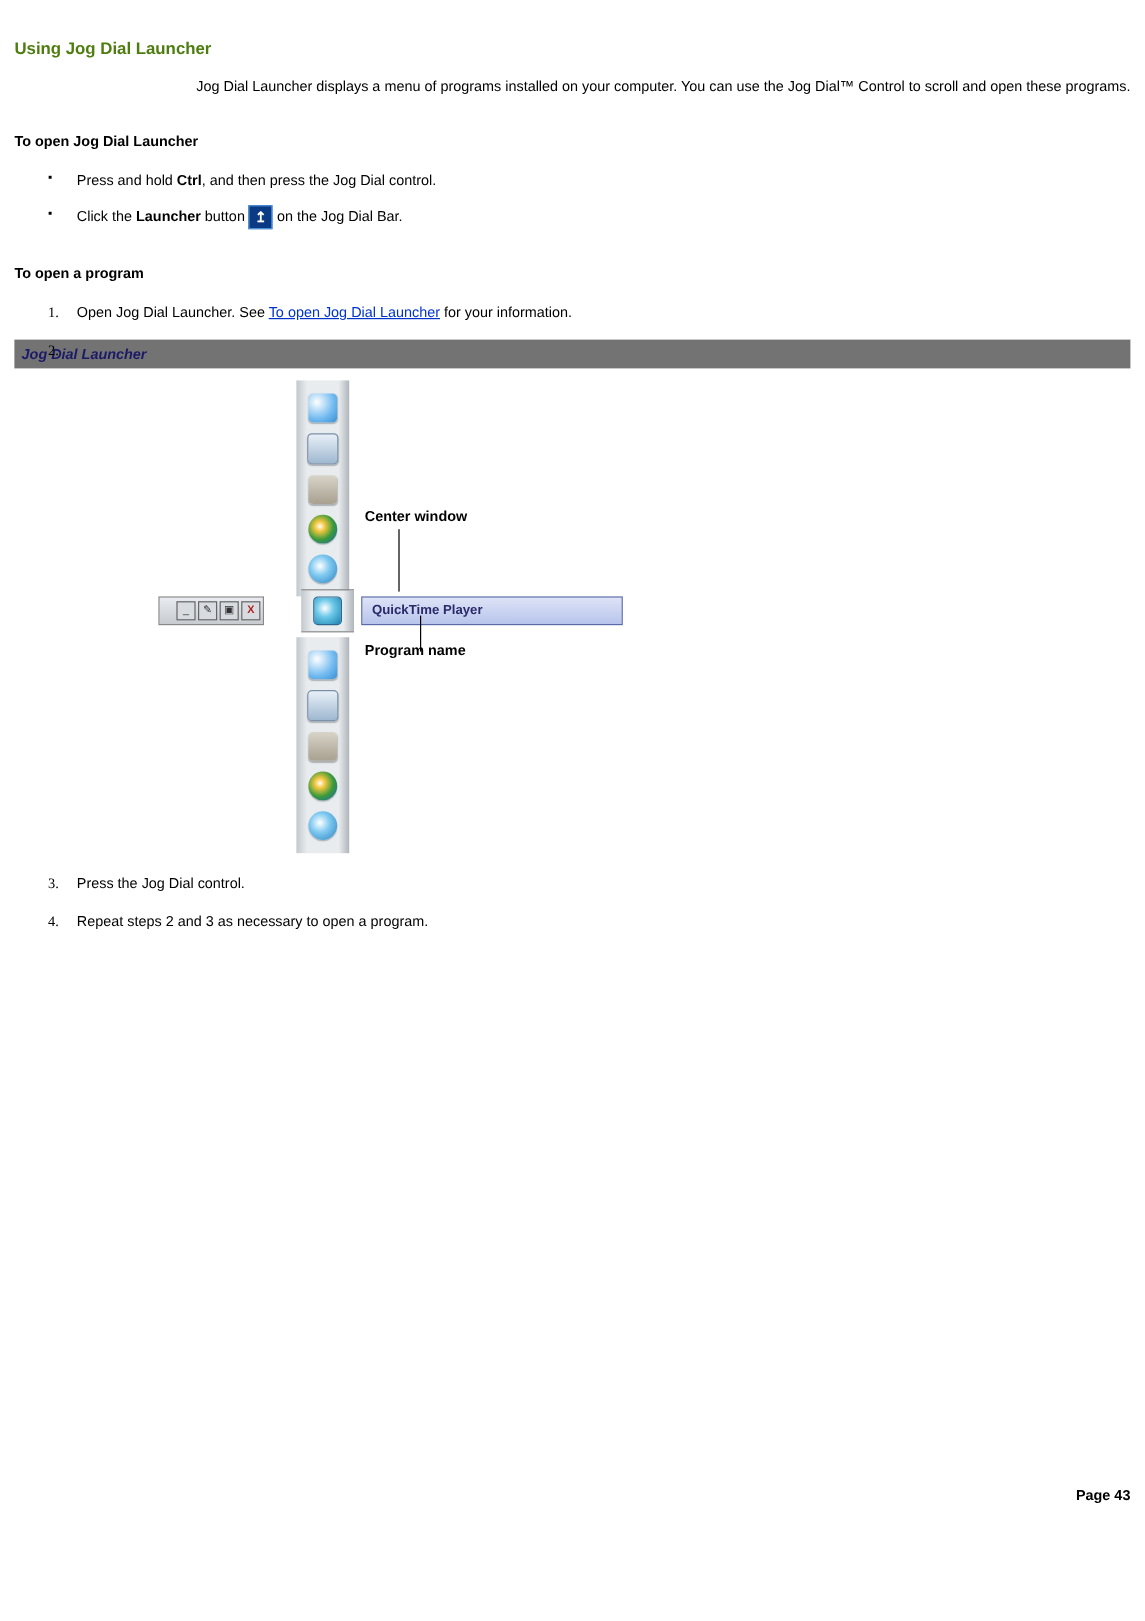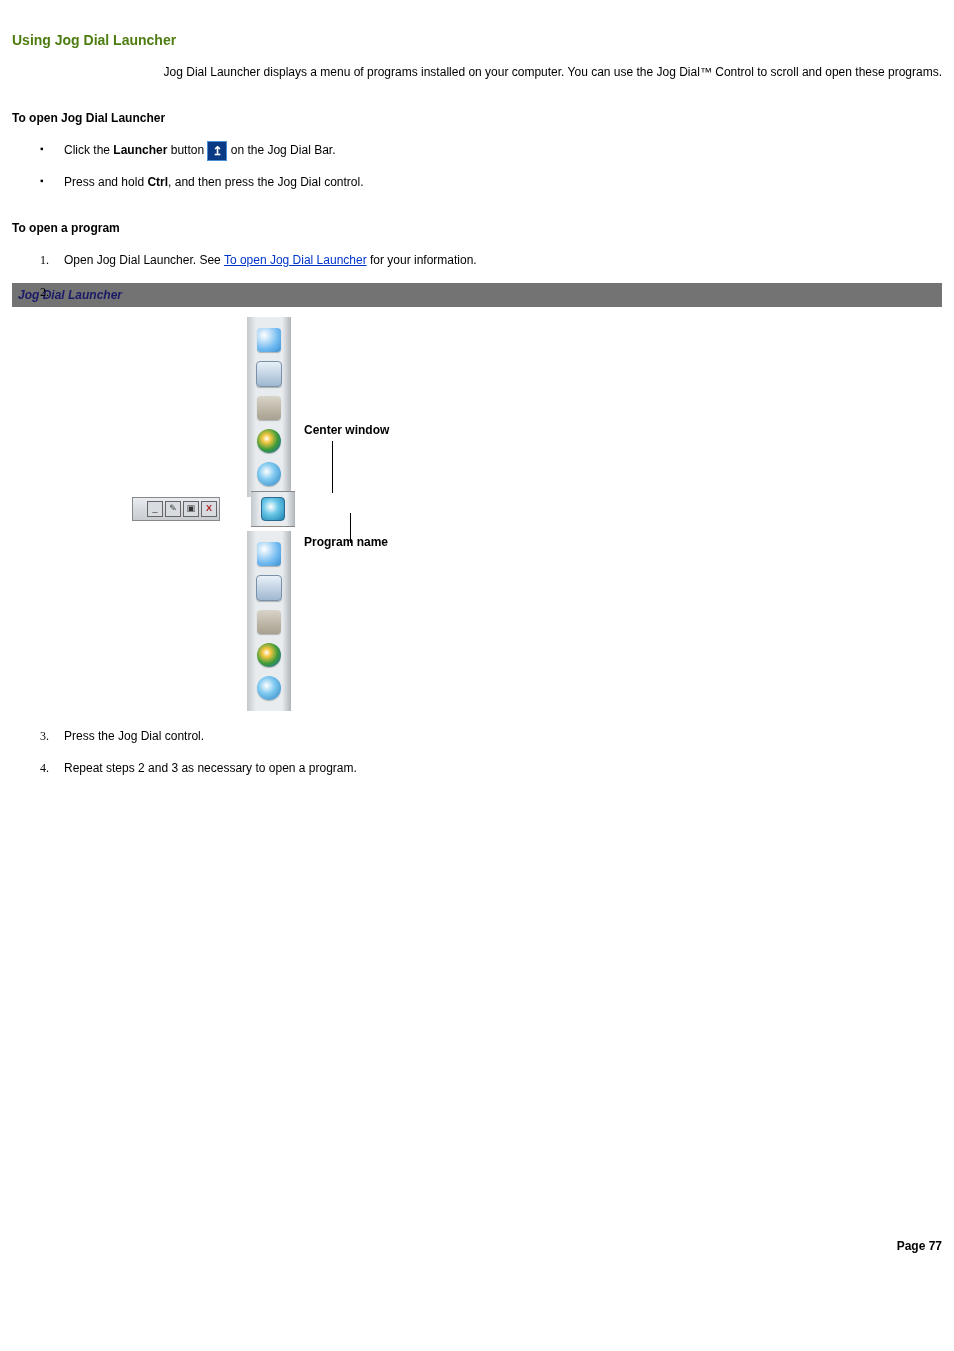--- a/index.html
+++ b/index.html
@@ -198,24 +198,24 @@
 <body>
 
 <h1 class="title">Using Jog Dial Launcher</h1>
 
 <p>Jog Dial Launcher displays a menu of programs installed on your computer. You can use the Jog Dial™ Control to scroll and open these programs.</p>
 
 <div class="section-heading">To open Jog Dial Launcher</div>
 
 <ul class="square">
   <li>
+    <span>Press and hold </span><b>Ctrl</b><span>, and then press the Jog Dial control.</span>
+  </li>
+  <li>
     <span>Click the </span><b>Launcher</b><span> button </span><span class="launcher-icon">↥</span><span> on the Jog Dial Bar.</span>
-  </li>
-  <li>
-    <span>Press and hold </span><b>Ctrl</b><span>, and then press the Jog Dial control.</span>
   </li>
 </ul>
 
 <div class="section-heading">To open a program</div>
 
 <ol class="num">
   <li>
     <span class="num-marker">1.</span>
     <span>Open Jog Dial Launcher. See </span><a href="#" class="link">To open Jog Dial Launcher</a><span> for your information.</span>
   </li>
@@ -239,20 +239,21 @@
   <div class="center-strip">
     <div class="jogdial-bar">
       <div class="mini-btn">_</div>
       <div class="mini-btn">✎</div>
       <div class="mini-btn">▣</div>
       <div class="mini-btn red">X</div>
     </div>
     <div class="center-icon-box">
       <div class="qt"></div>
     </div>
+    <div class="tooltip-box nowrap">QuickTime Player</div>
   </div>
 
   <div class="icon-column bottom">
     <div class="app-icon i-info"></div>
     <div class="app-icon i-doc"></div>
     <div class="app-icon i-vaio"></div>
     <div class="app-icon i-media"></div>
     <div class="app-icon i-ie"></div>
   </div>
 
@@ -266,13 +267,13 @@
   <li>
     <span class="num-marker">3.</span>
     <span>Press the Jog Dial control.</span>
   </li>
   <li>
     <span class="num-marker">4.</span>
     <span>Repeat steps 2 and 3 as necessary to open a program.</span>
   </li>
 </ol>
 
-<div class="page-footer">Page 77</div>
+<div class="page-footer">Page 43</div>
 
 </body></html>

